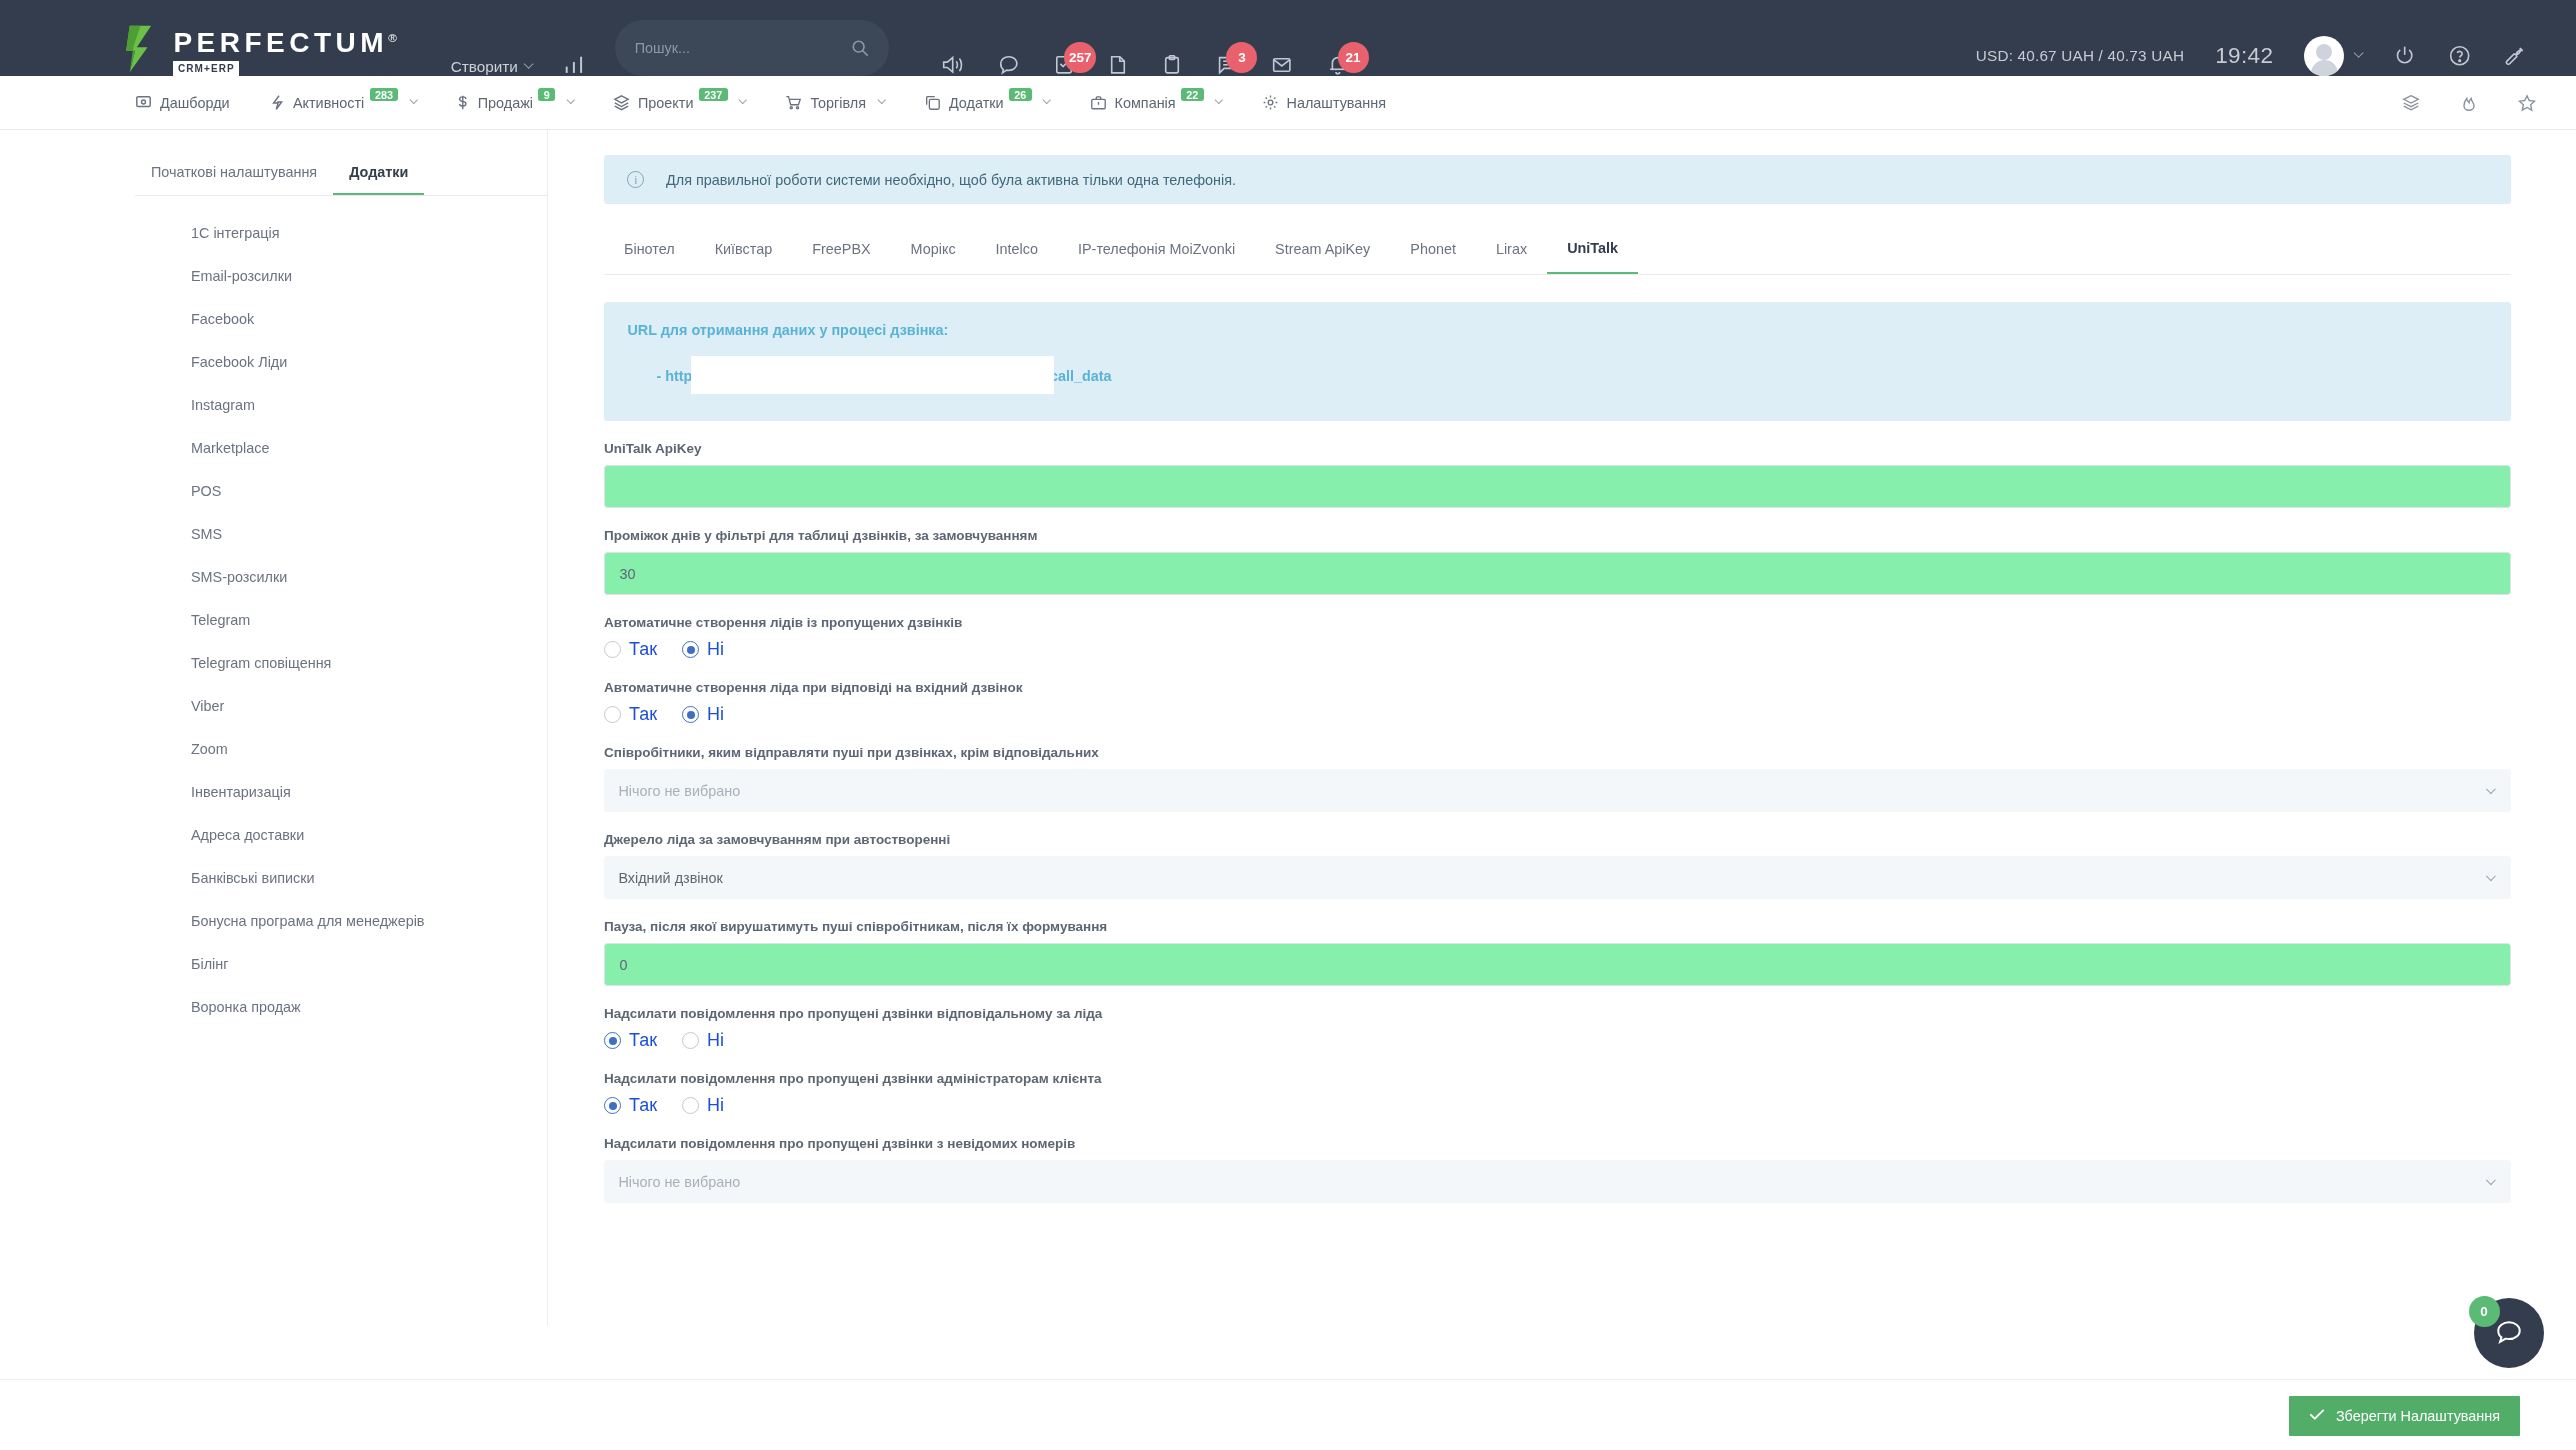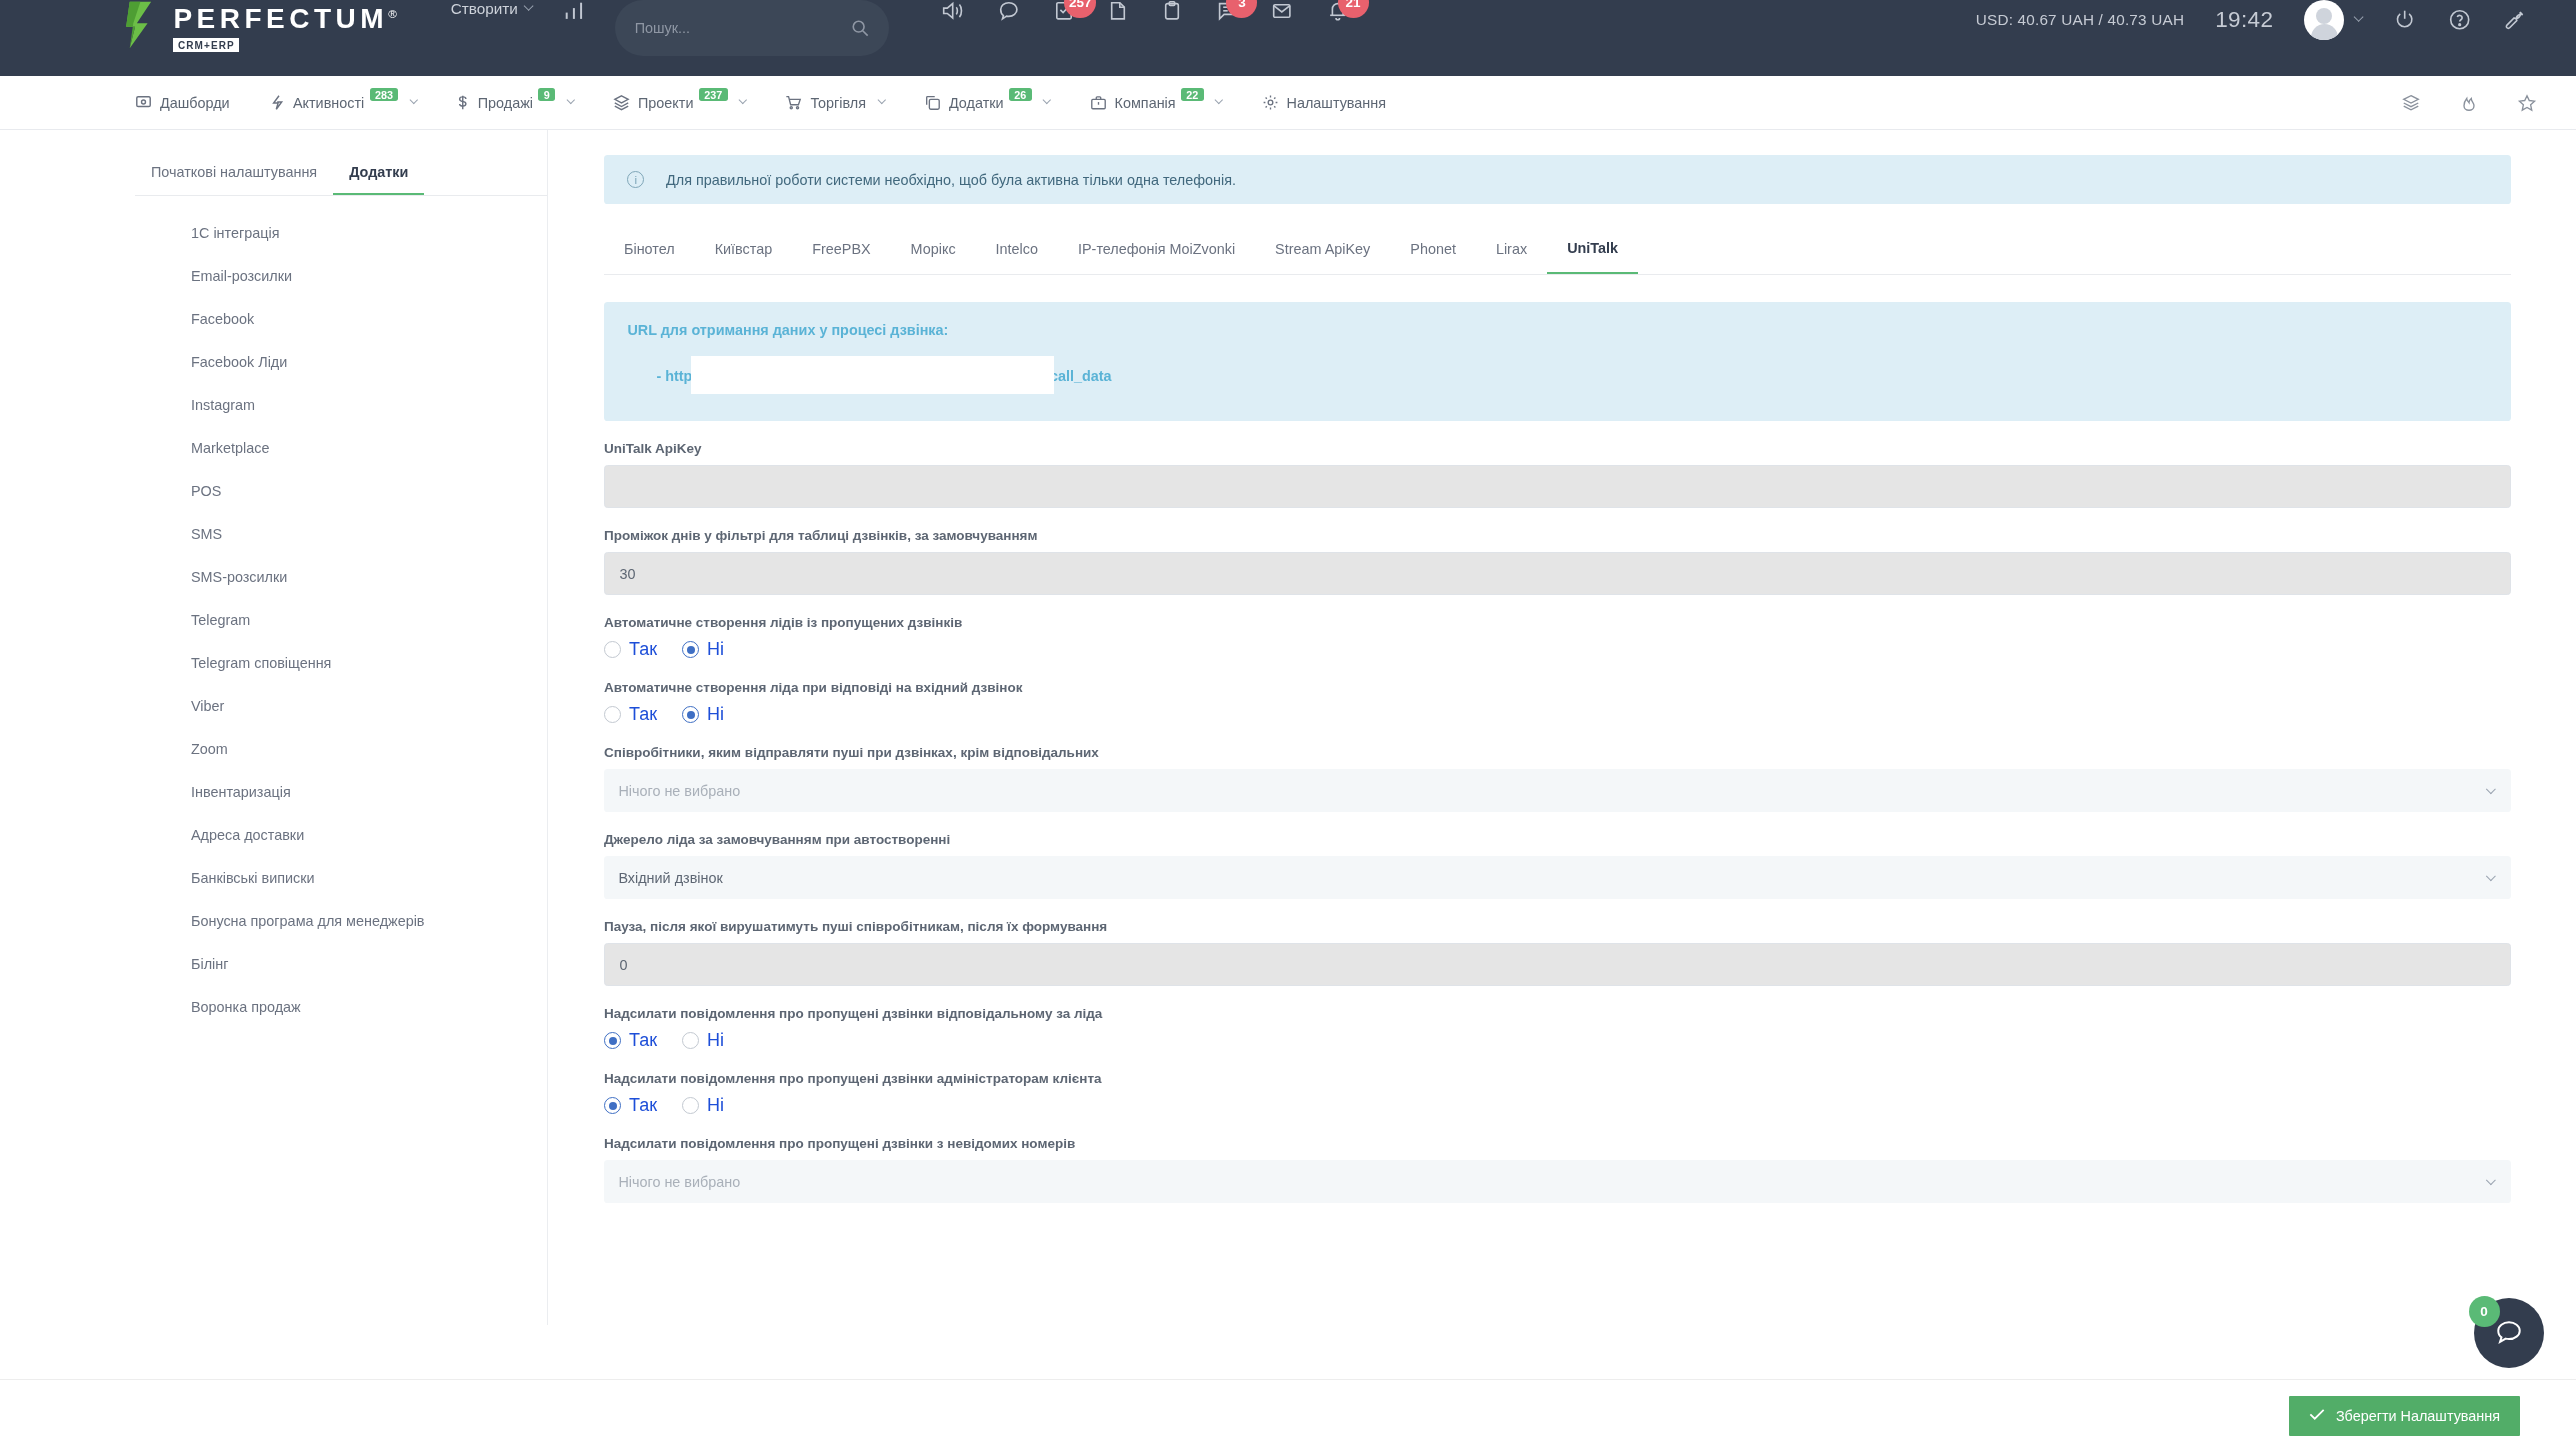--- a/index.html
+++ b/index.html
@@ -4,21 +4,21 @@
 <style>
   * { box-sizing: border-box; margin: 0; padding: 0; }
   html, body {
     width: 2576px; height: 1451px;
     font-family: "Liberation Sans", sans-serif;
     background: #ffffff;
     overflow: hidden;
   }
   
   .topbar {
-    height: 76px; background: #333d4e; display: flex; align-items: flex-start;
+    height: 76px; background: #333d4e; display: flex; align-items: flex-end;
     padding: 0 23.4px; position: relative;
   }
   .logo-wrap { display: flex; align-items: flex-start; margin-left: 101px; }
   .logo-mark { width: 40px; height: 50px; position: relative; margin-right: 9px; }
   .logo-mark svg { display:block; }
   .logo-text-block { display: flex; flex-direction: column; justify-content: center; padding-top: 5.4px;}
   .logo-word { font-size: 28px; font-weight: 700; letter-spacing: 4.5px; color: #ffffff; line-height: 1; }
   .logo-reg { font-size: 11.7px; vertical-align: super; color: #ffffff; font-weight: 400; letter-spacing: 0;}
   .logo-sub { margin-top: 4.5px; background: #ffffff; color: #333d4e; font-size: 10px; font-weight: 700;
               letter-spacing: 1.1px; padding: 1.8px 4.5px; align-self: flex-start; }
@@ -91,21 +91,21 @@
 
   .url-box { background:#ddeef6; border-radius:3.6px; margin-top: 27px; padding: 20px 23.4px 25px 23.4px; }
   .url-title { color:#5ab3d6; font-weight:700; font-size:14.4px; }
   .url-line { color:#5ab3d6; font-weight:700; font-size:14.4px; margin-top: 20px; padding-left: 29px; position:relative;}
   .url-redact { display:inline-block; background:#ffffff; width:363px; height:38px; vertical-align:middle;
      position:relative; top:-1.8px; margin: 0 -3.6px 0 -1.8px;}
 
   .field { margin-top: 20px; }
   .field-label { font-size:13.5px; color:#5d6673; font-weight:600; margin-bottom: 9px; }
   .txt-input {
-    width:100%; height:43px; border:0.9px solid #dfe3e8; border-radius:3.6px; background:#e5e5e5;
+    width:100%; height:43px; border:0.9px solid #dfe3e8; border-radius:3.6px; background:#86efac;
     font-size:14.4px; color:#5d6673; padding: 0 14.4px; outline:none; font-family:"Liberation Sans", sans-serif;
   }
   .sel-input {
     width:100%; height:43px; border:none; border-radius:3.6px; background:#f4f7f9;
     font-size:14.4px; color:#a9b0b9; padding: 0 14.4px; display:flex; align-items:center;
     position:relative; cursor:pointer;
   }
   .sel-input.filled { color:#5d6673; }
   .sel-chev { position:absolute; right:18px; width:7.2px;height:7.2px;
      border-right:1.4px solid #9aa3b0; border-bottom:1.4px solid #9aa3b0; transform:rotate(45deg) translateY(-1.8px);}

